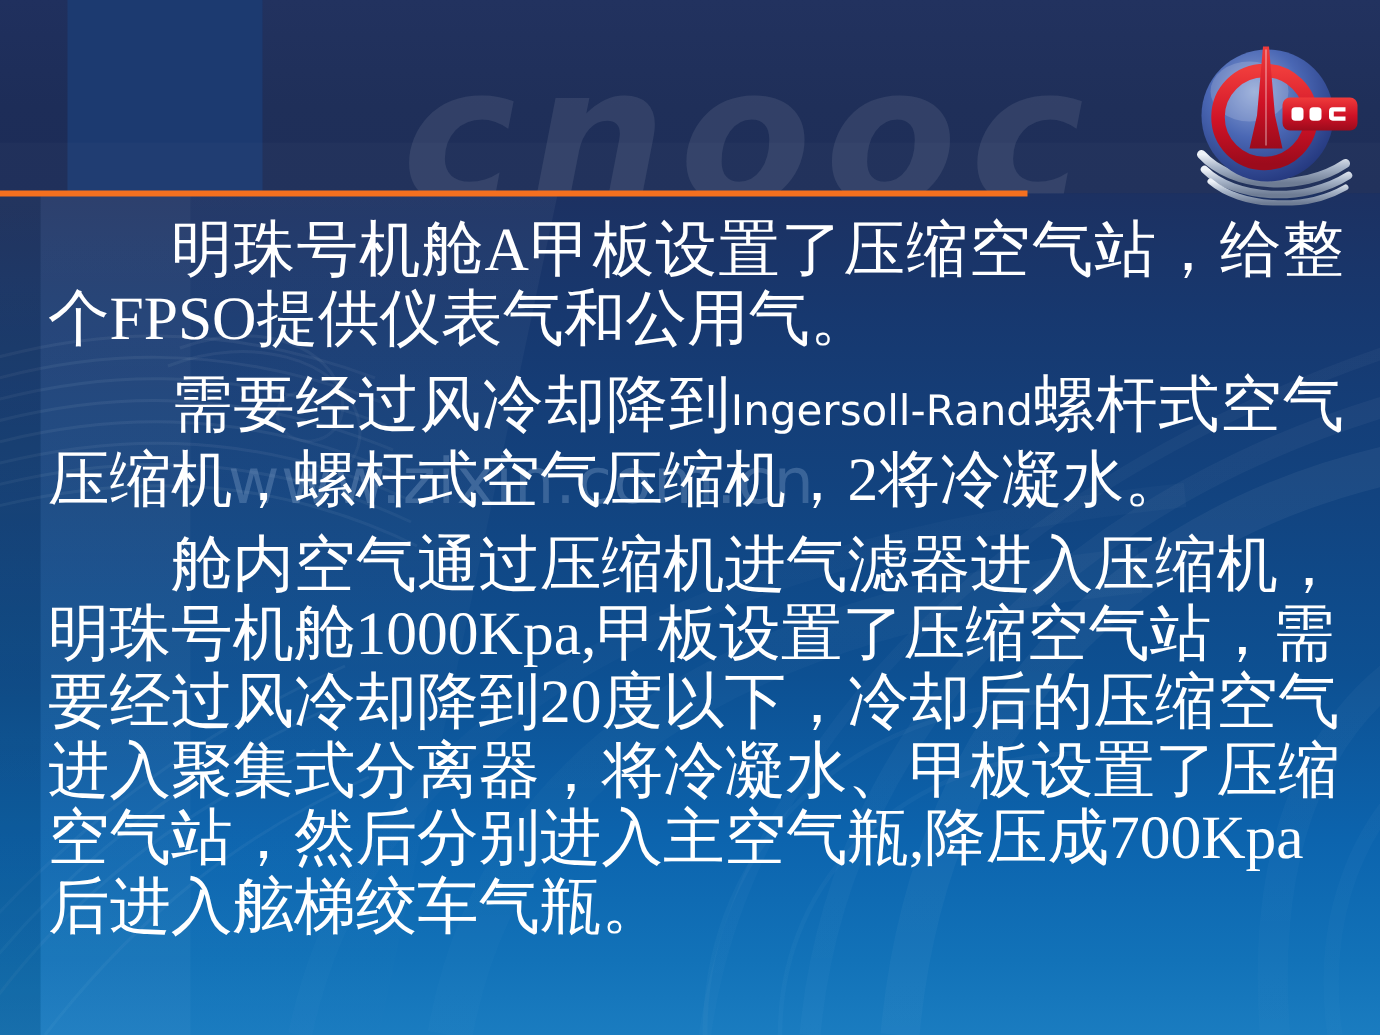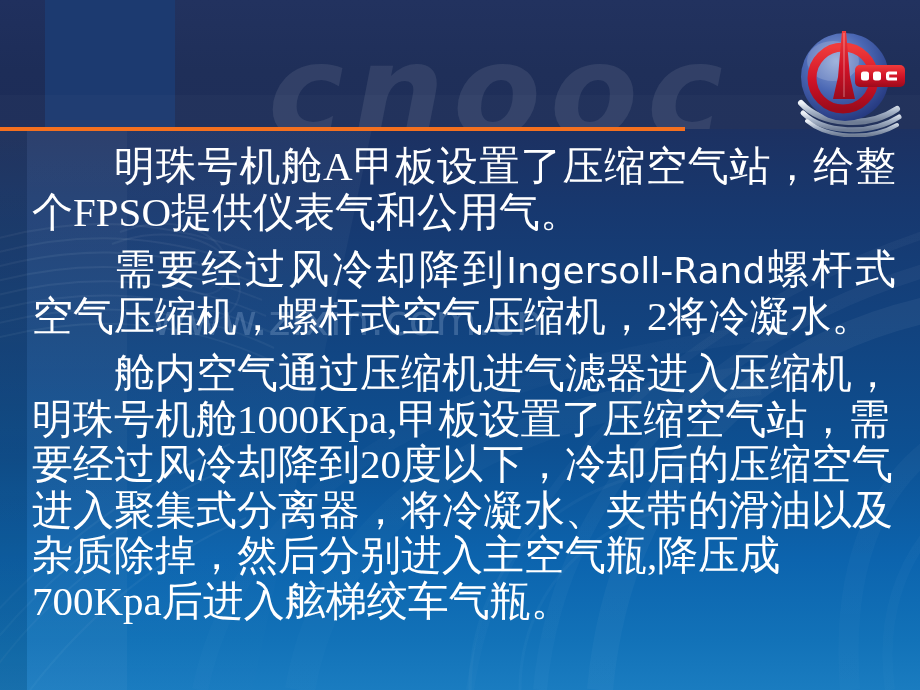--- a/index.html
+++ b/index.html
@@ -167,21 +167,21 @@
   }
   .para {
     margin: 12px;
     text-indent: 82px;
     text-align: justify;
     text-justify: inter-character;
   }
   .para:last-child { text-align: left; }
   .para .latin {
     font-family: "DejaVu Sans", sans-serif;
-    font-size: 36px;
+    font-size: 28px;
   }
   .para .serif-latin {
     font-family: "Liberation Serif", serif;
   }
 </style>
 </head>
 <body>
 
 <div id="slide">
 
@@ -304,16 +304,16 @@
       <rect x="80" y="46.5" width="8" height="9" rx="2.5"></rect>
       <path d="M104,46.5 L95.5,46.5 A2.6,2.6 0 0 0 93,49.1 L93,52.9 A2.6,2.6 0 0 0 95.5,55.5 L104,55.5 L104,52.6 L96.2,52.6 L96.2,49.4 L104,49.4 Z"></path>
     </g>
   </svg>
 
   <div class="watermark">www.zixin.com.cn</div>
 
   <div class="body-text">
     <p class="para"><span>明珠号机舱</span><span class="serif-latin">A</span><span>甲板设置了压缩空气站，给整个</span><span class="serif-latin">FPSO</span><span>提供仪表气和公用气。</span></p>
     <p class="para"><span>需要经过风冷却降到</span><span class="latin">Ingersoll-Rand</span><span>螺杆式空气压缩机，螺杆式空气压缩机，</span><span class="serif-latin">2</span><span>将冷凝水。</span></p>
-    <p class="para"><span>舱内空气通过压缩机进气滤器进入压缩机，明珠号机舱</span><span class="serif-latin">1000Kpa,</span><span>甲板设置了压缩空气站，需要经过风冷却降到</span><span class="serif-latin">20</span><span>度以下，冷却后的压缩空气进入聚集式分离器，将冷凝水、夹带的滑油以及杂质除掉，然后分别进入主空气瓶</span><span class="serif-latin">,</span><span>降压成</span><span class="serif-latin">700Kpa</span><span>后进入舷梯绞车气瓶。</span></p>
+    <p class="para"><span>舱内空气通过压缩机进气滤器进入压缩机，明珠号机舱</span><span class="serif-latin">1000Kpa,</span><span>甲板设置了压缩空气站，需要经过风冷却降到</span><span class="serif-latin">20</span><span>度以下，冷却后的压缩空气进入聚集式分离器，将冷凝水、甲板设置了压缩空气站，然后分别进入主空气瓶</span><span class="serif-latin">,</span><span>降压成</span><span class="serif-latin">700Kpa</span><span>后进入舷梯绞车气瓶。</span></p>
   </div>
 
 </div>
 
 </body></html>

